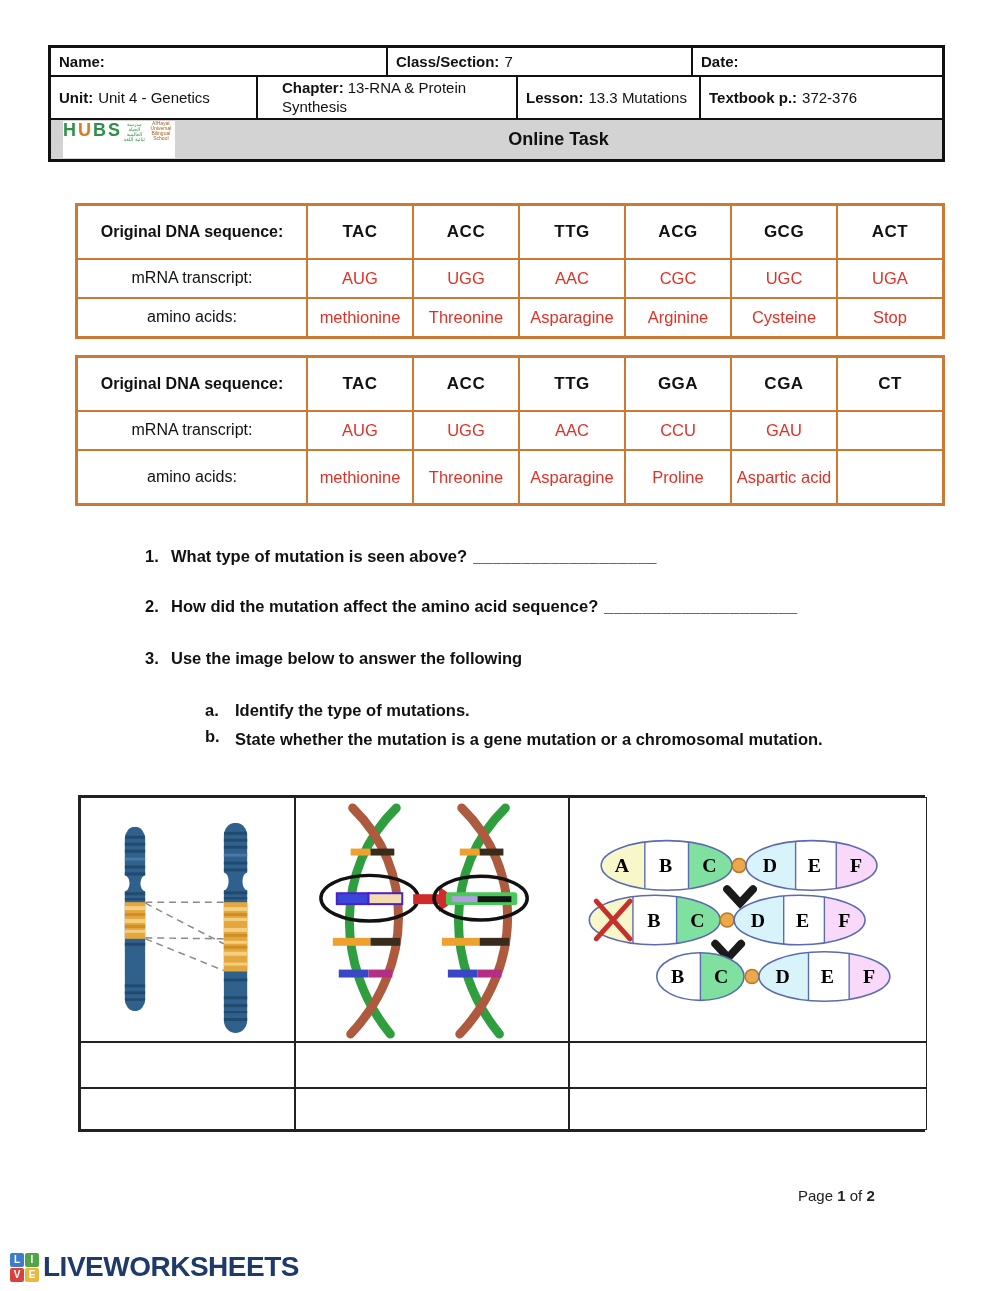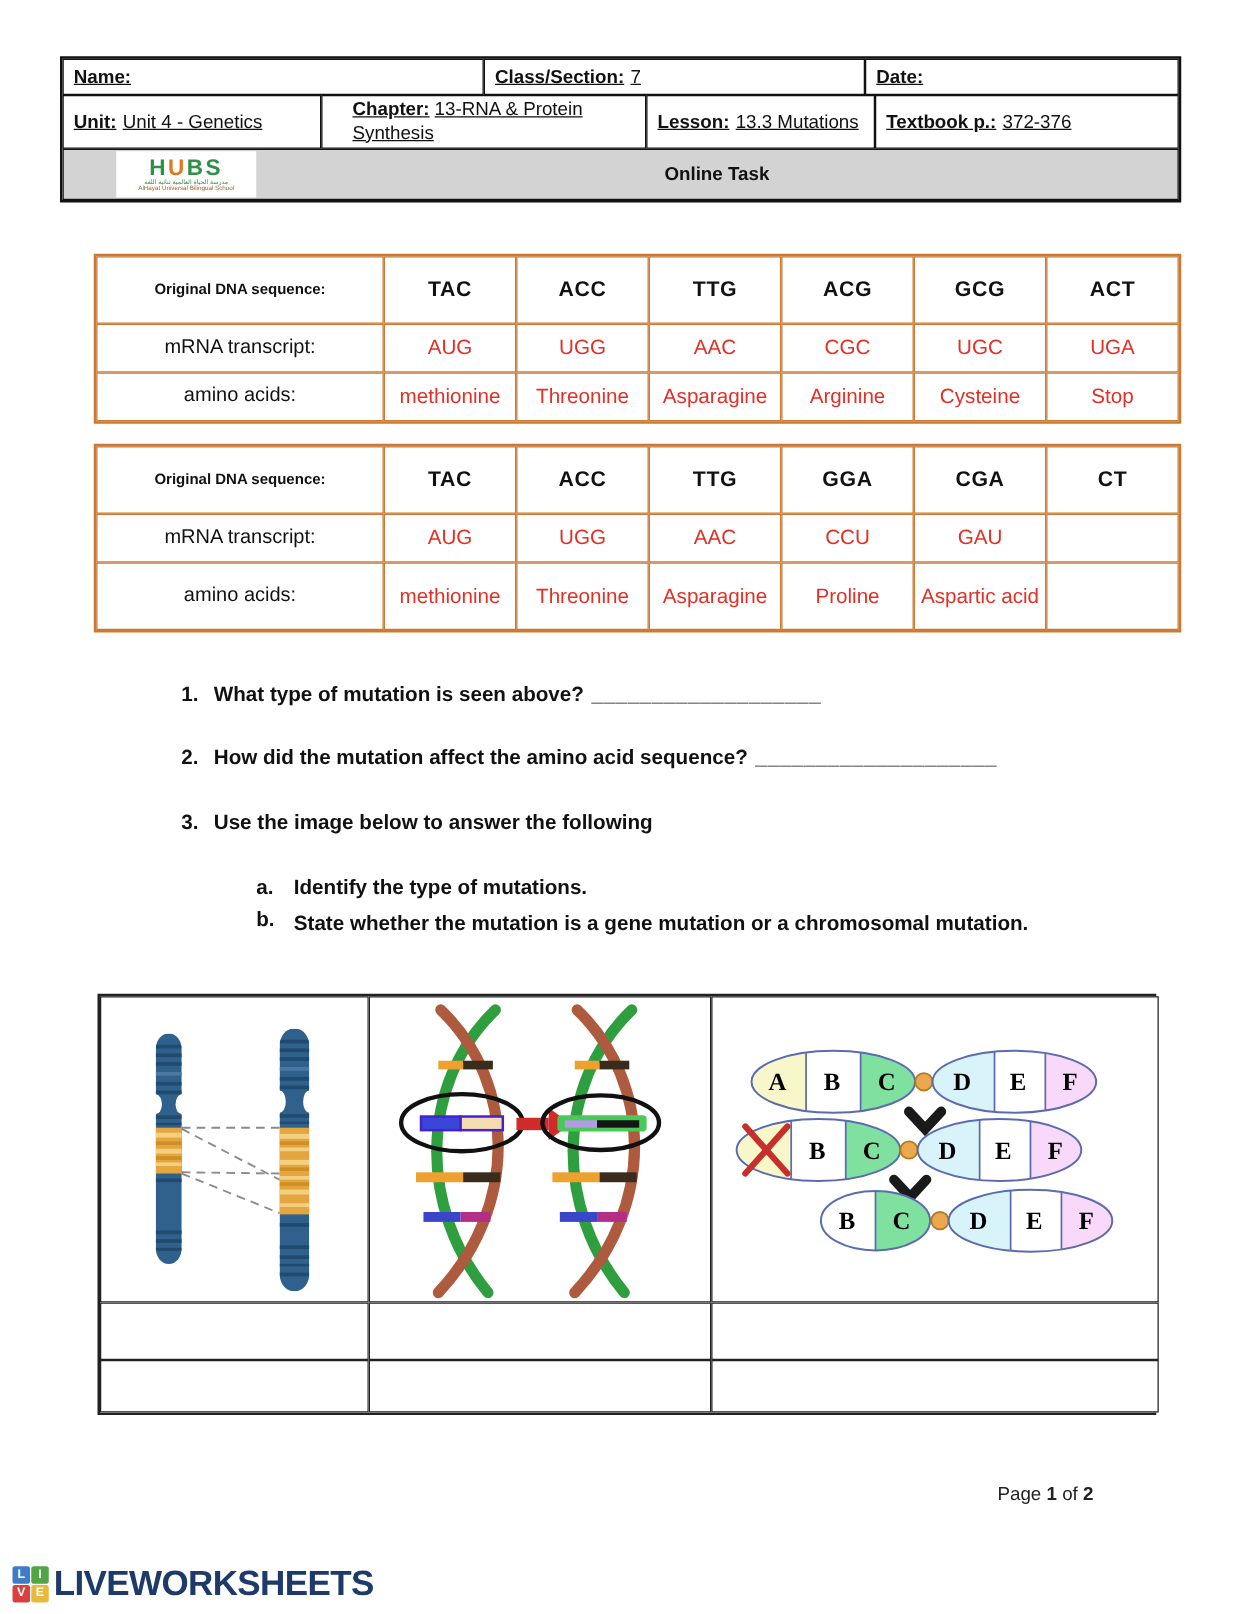--- a/index.html
+++ b/index.html
@@ -3,47 +3,47 @@
 <meta charset="utf-8">
 <style>
   * { margin:0; padding:0; box-sizing:border-box; }
   body { background:#ffffff; font-family:"Liberation Sans", sans-serif; }
   .page { position:relative; width:1000px; height:1291px; background:#fff; overflow:hidden; }
 
   
   .hdr { position:absolute; left:48px; top:45px; width:897px; border:2px solid #111; }
   .hdr-row { display:flex; }
   .hdr-cell { border:1px solid #111; padding:3px 8px; font-size:15px; color:#111;
-              display:flex; align-items:center;text-decoration:underline; }
+              display:flex; align-items:center; }
   .hdr-cell b { margin-right:5px; white-space:nowrap; }
   .r1 .hdr-cell { height:29px; }
   .r2 .hdr-cell { height:43px; }
   .c-name { width:337px; } .c-class { width:305px; } .c-date { flex:1;text-align:right; }
   .c-unit { width:207px; } .c-chap { width:260px; align-items:center;padding-left:24px; }
   .c-less { width:183px; } .c-book { flex:1; }
   .chap-text { display:inline; }
   .c-chap .wrap { line-height:1.25; }
   .c-chap .wrap b { margin-right:4px; }
   .r3 { background:#d3d3d3; height:41px; display:flex; align-items:center; border:1px solid #111; }
-  .logo-box { margin-left:42px; width:112px; height:37px; background:#fff; text-align:center;
-              display:flex; flex-direction:column; justify-content:center; line-height:1; }
+  .logo-box { margin-left:12px; width:112px; height:37px; background:#fff; text-align:center;
+              display:flex; flex-direction:row; justify-content:center; line-height:1; }
   .hubs-word { font-size:18px; font-weight:bold; color:#2e9147; letter-spacing:2px; }
   .hubs-word .u { color:#e07820; }
   .hubs-ar { font-size:5px; color:#2e9147; margin-top:1px; }
   .hubs-en { font-size:5px; color:#a86020; }
-  .task-title { flex:1; text-align:center; font-weight:bold; font-size:15px; color:#111; }
+  .task-title { flex:1; text-align:center; font-weight:bold; font-size:18px; color:#111; }
 
   
   .seq { position:absolute; left:75px; width:870px; border:2px solid #cc7a33;
          display:grid; grid-template-columns:230px repeat(6, 1fr); background:#fff; }
   .seq1 { top:203px; grid-template-rows:54px 39px 39px; }
   .seq2 { top:355px; grid-template-rows:54px 39px 54px; }
   .seq-cell { border:1px solid #cc7a33; display:flex; align-items:center; justify-content:center;
               text-align:center; font-size:16px; color:#111; line-height:1.15; padding:2px; }
-  .seq-label-b { font-weight:bold; font-size:12px; }
+  .seq-label-b { font-weight:bold; font-size:16px; }
   .seq-dna { font-weight:bold; font-size:17px; letter-spacing:0.5px; }
   .seq-red { color:#e13026; font-size:16.5px; }
 
   
   .q { position:absolute; display:flex; font-weight:bold; font-size:16.5px; color:#111; }
   .q-num { width:26px; flex:none; }
   .q-sub .q-num { width:30px; }
   .q-text { white-space:nowrap; }
   .q-blank { margin-left:6px; letter-spacing:0.5px; }
   .q-wrap { width:615px; white-space:normal; line-height:1.55; }

